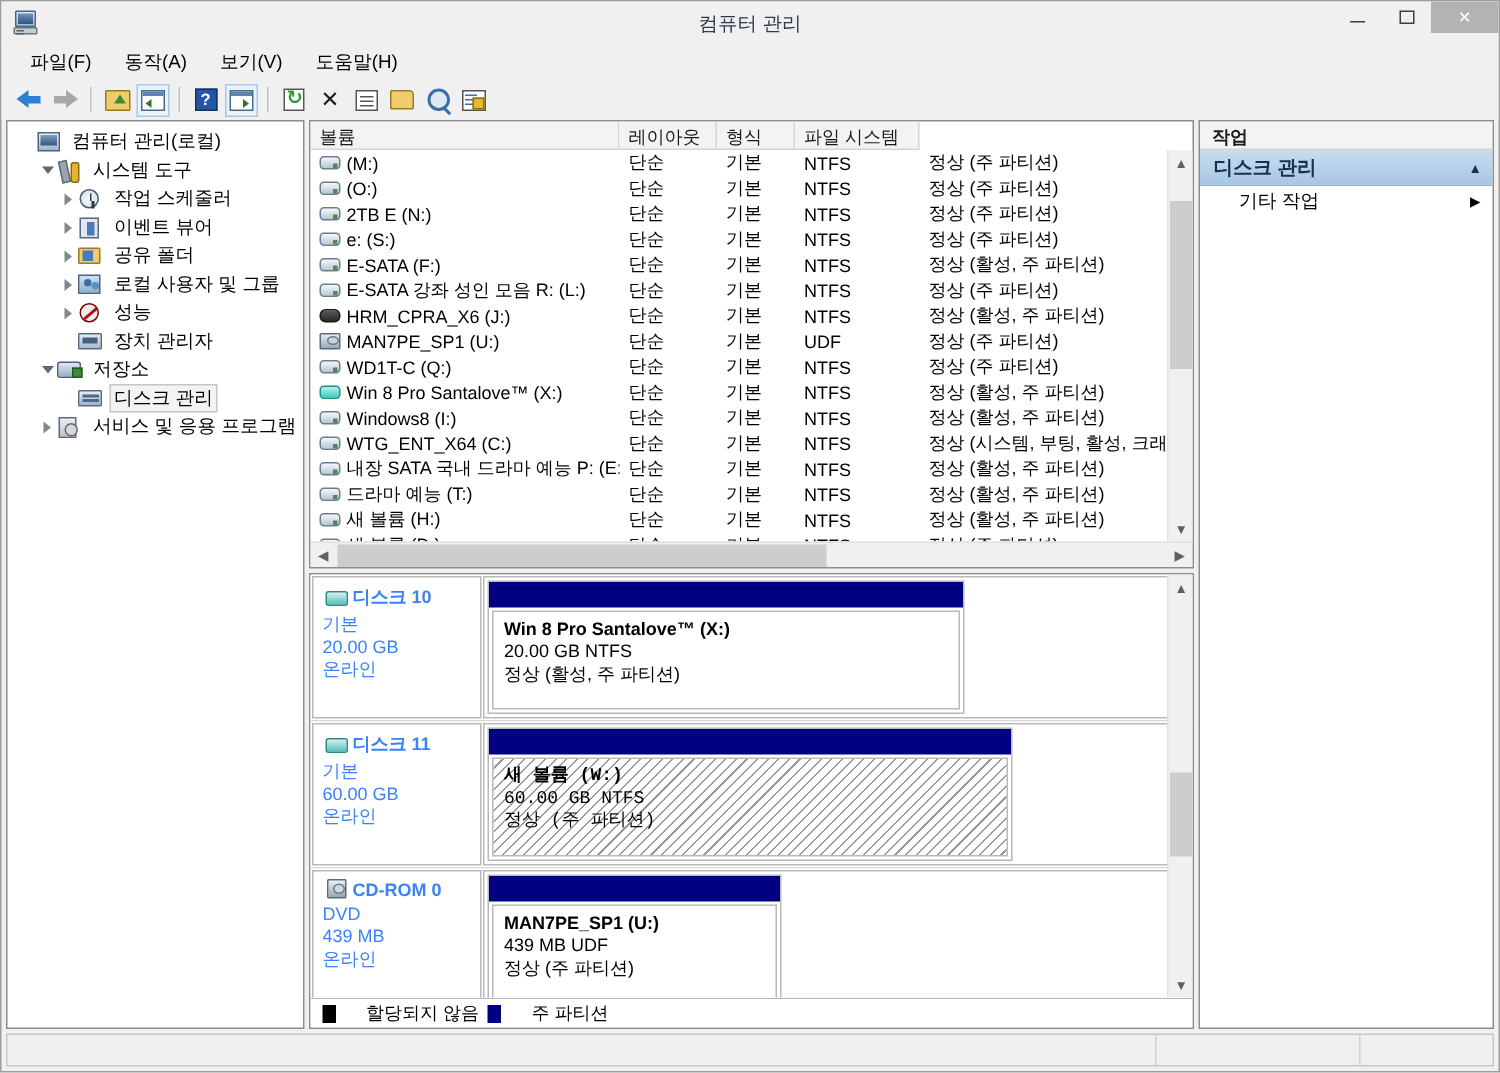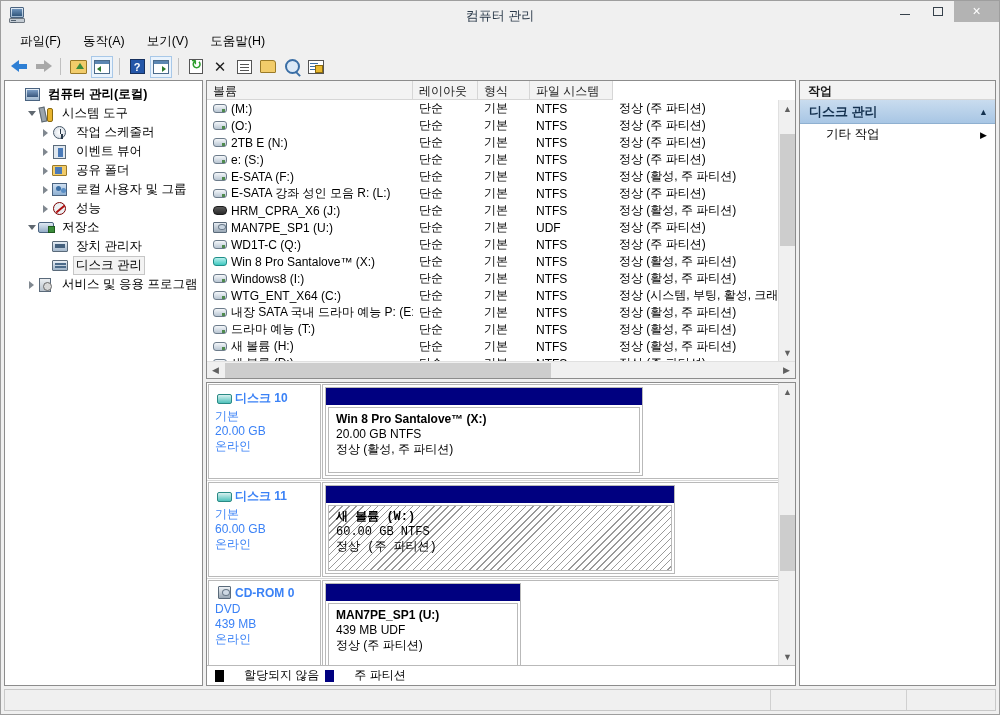--- a/index.html
+++ b/index.html
@@ -517,21 +517,21 @@
       </div>
     <div class="tb">
         <div class="ic-disk"></div>
       </div>
   </div>
 
   <div id="content">
 
     <div id="tree-panel" class="panel-border">
       <div id="tree-inner">
-          <div class="tree-row" style="padding-left: 0px; font-weight: bold;">
+          <div class="tree-row" style="padding-left: 0px;">
             <div class="tw "></div>
             <div class="ti">
               <div class="i-computer"></div>
             </div>
             <span class="tlabel">컴퓨터 관리(로컬)</span>
           </div>
           <div class="tree-row" style="padding-left: 14px;">
             <div class="tw expanded"></div>
             <div class="ti">
               <div class="i-tools"></div>
@@ -566,33 +566,33 @@
             </div>
             <span class="tlabel">로컬 사용자 및 그룹</span>
           </div>
           <div class="tree-row" style="padding-left: 28px;">
             <div class="tw collapsed"></div>
             <div class="ti">
               <div class="i-perf"></div>
             </div>
             <span class="tlabel">성능</span>
           </div>
+          <div class="tree-row" style="padding-left: 28px;">
+            <div class="tw "></div>
+            <div class="ti">
+              <div class="i-devmgr"></div>
+            </div>
+            <span class="tlabel">장치 관리자</span>
+          </div>
           <div class="tree-row" style="padding-left: 14px;">
             <div class="tw expanded"></div>
             <div class="ti">
               <div class="i-storage"></div>
             </div>
             <span class="tlabel">저장소</span>
-          </div>
-          <div class="tree-row" style="padding-left: 28px;">
-            <div class="tw "></div>
-            <div class="ti">
-              <div class="i-devmgr"></div>
-            </div>
-            <span class="tlabel">장치 관리자</span>
           </div>
           <div class="tree-row" style="padding-left: 28px;">
             <div class="tw "></div>
             <div class="ti">
               <div class="i-diskmgmt"></div>
             </div>
             <span class="tlabel sel">디스크 관리</span>
           </div>
           <div class="tree-row" style="padding-left: 14px;">
             <div class="tw collapsed"></div>

